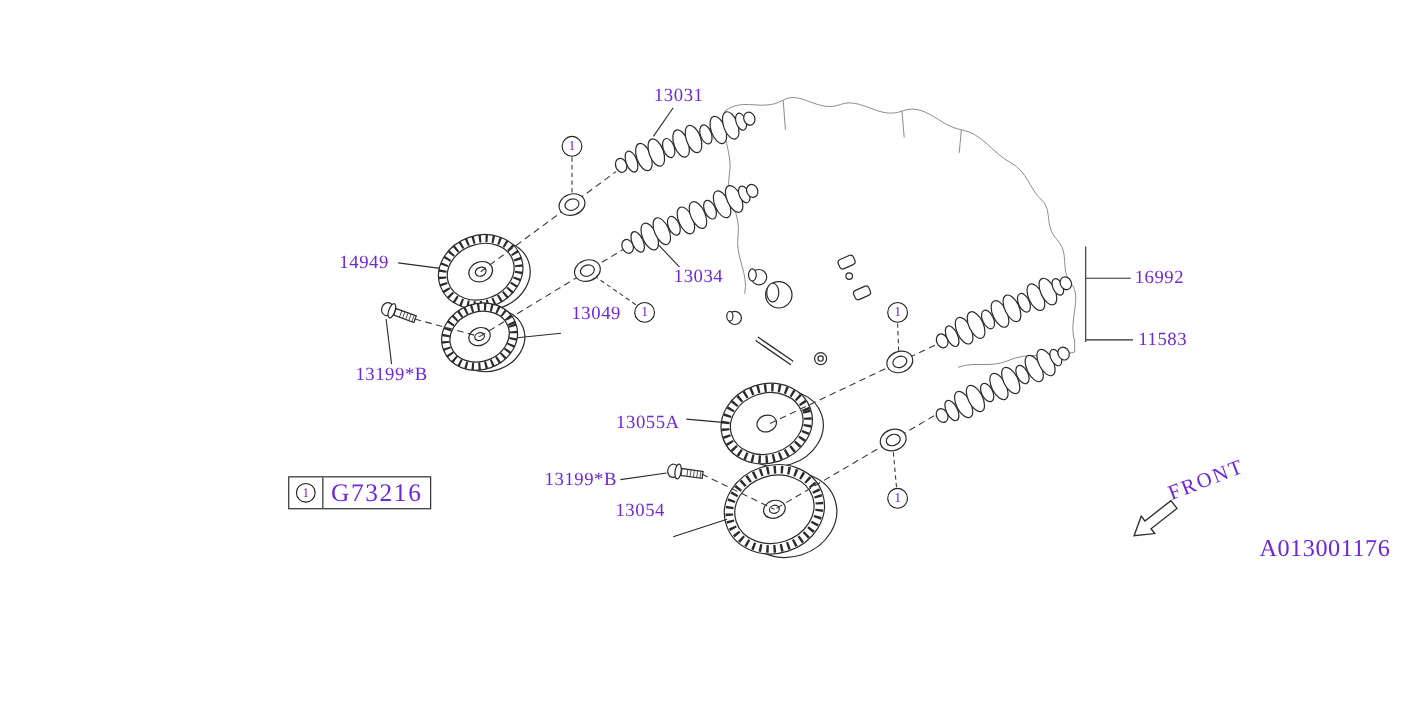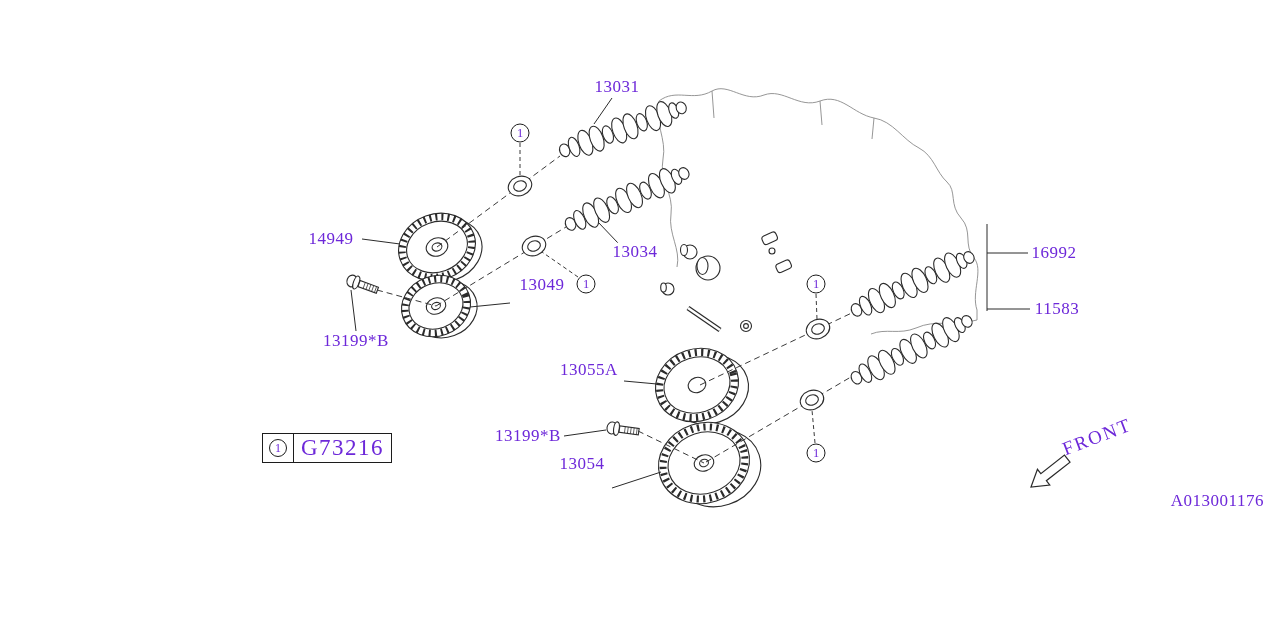--- a/index.html
+++ b/index.html
@@ -37,21 +37,21 @@
     flex:1; display:flex; align-items:center; justify-content:center;
     font-size:23px; letter-spacing:1.5px;
   }
   #front-label {
     position:absolute; left:1097px; top:437px;
     transform:translate(-50%,-50%) rotate(-21deg);
     font-size:19px; letter-spacing:2px; white-space:nowrap;
   }
   #diagram-id {
     position:absolute; right:16px; bottom:6px;
-    font-size:17px; letter-spacing:.5px;
+    font-size:22px; letter-spacing:.5px;
   }
 </style>
 </head>
 <body>
 
 <div id="stage">
 
   <svg id="lineart" width="1280" height="640" viewBox="0 0 1280 640">
     <defs>
       <g id="camshaft">
@@ -181,21 +181,21 @@
     <g fill="none" stroke="#2b2b2b" stroke-width="1.2" transform="translate(1031,487) rotate(-38)">
       <path d="M0,0 L16,-10 L16,-4.5 L46,-4.5 L46,4.5 L16,4.5 L16,10 Z"></path>
     </g>
   </svg>
 
   <div class="part-label" style="left:617px; top:87px;">13031</div>
   <div class="part-label" style="left:331px; top:239px;">14949</div>
   <div class="part-label" style="left:635px; top:252px;text-align:center;">13034</div>
   <div class="part-label" style="left:542px; top:285px;">13049</div>
   <div class="part-label" style="left:356px; top:341px;">13199*B</div>
-  <div class="part-label" style="left:589px; top:370px;">13055A</div>
+  <div class="part-label" style="left:589px; top:384px;">13055A</div>
   <div class="part-label" style="left:528px; top:436px;">13199*B</div>
   <div class="part-label" style="left:582px; top:464px;">13054</div>
   <div class="part-label" style="left:1054px; top:253px;">16992</div>
   <div class="part-label" style="left:1057px; top:309px;">11583</div>
 
   <div class="callout" style="left:520px; top:133px;">1</div>
   <div class="callout" style="left:586px; top:284px;">1</div>
   <div class="callout" style="left:816px; top:284px;">1</div>
   <div class="callout" style="left:816px; top:453px;">1</div>
 

